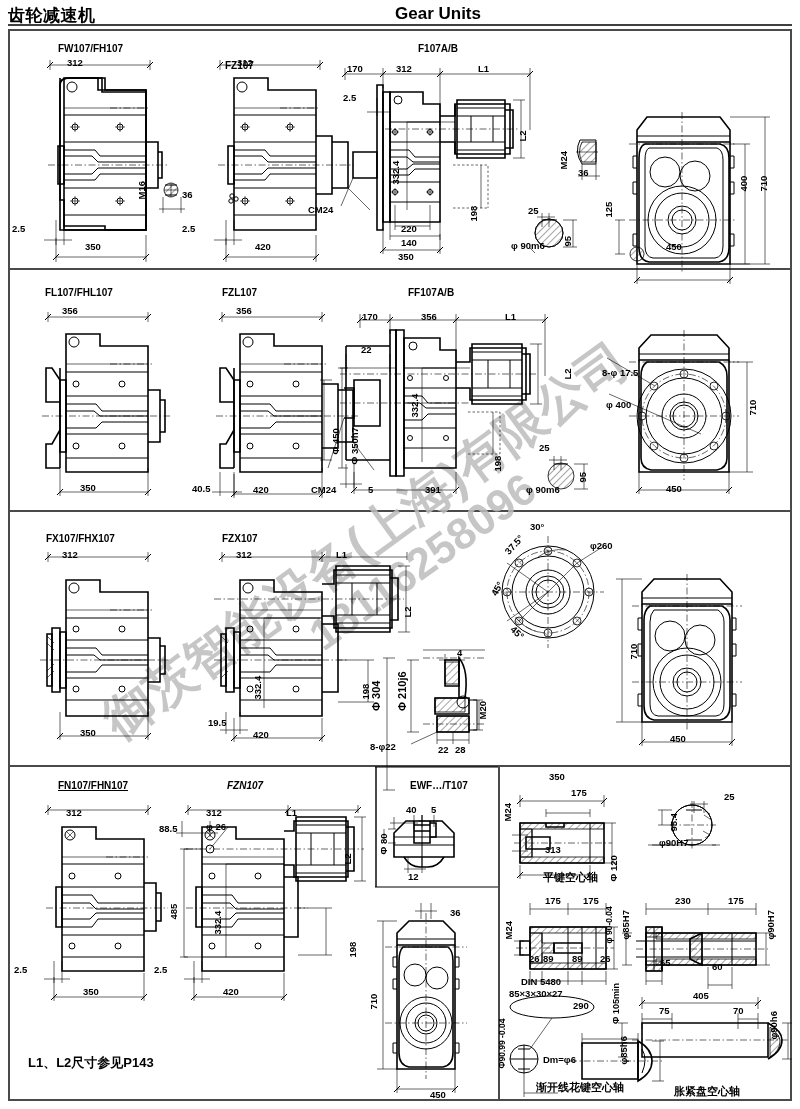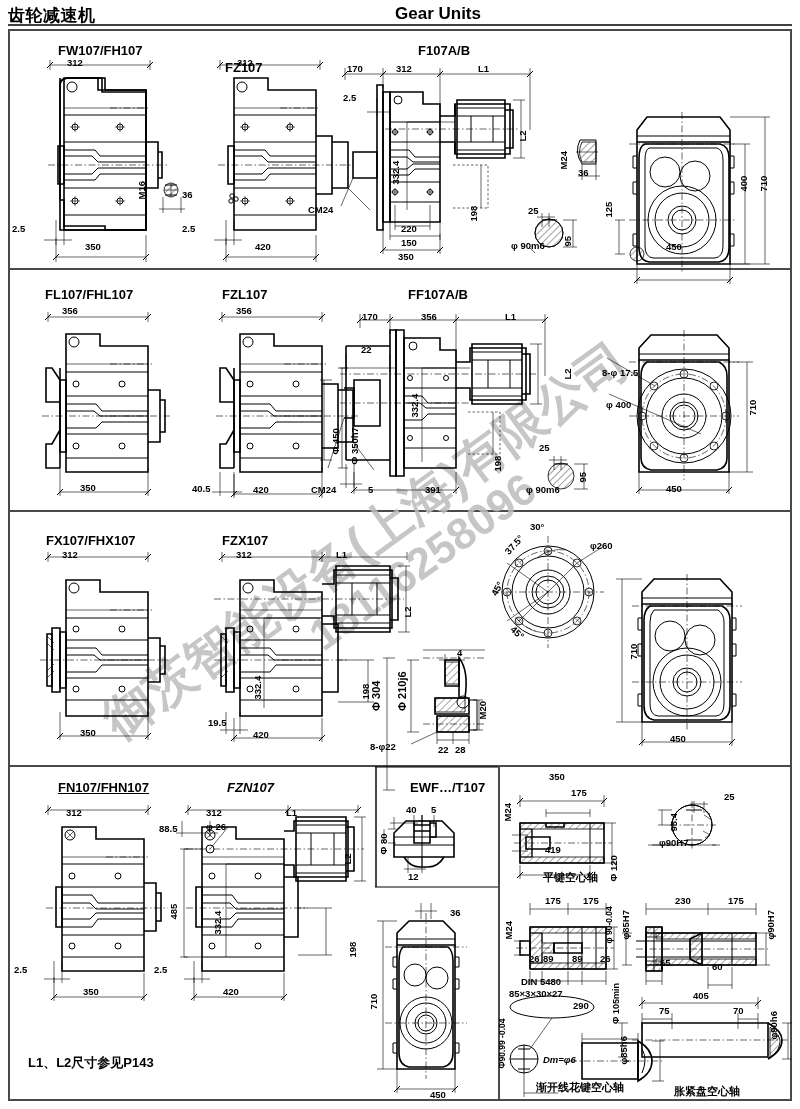--- a/index.html
+++ b/index.html
@@ -12,21 +12,21 @@
   .hdr .cn{position:absolute;left:8px;top:4px;font-size:17px;font-weight:bold;letter-spacing:.5px;}
   .hdr .en{position:absolute;left:395px;top:4px;font-size:17px;font-weight:bold;}
 
   
   .frame{position:absolute;left:8px;top:29px;width:784px;height:1072px;border:2px solid #4a4a4a;box-sizing:border-box;}
   .rowsep{position:absolute;left:10px;width:780px;height:0;border-top:2px solid #4a4a4a;}
   .vsep{position:absolute;width:0;border-left:2px solid #4a4a4a;}
 
   
   .lbl{position:absolute;font-size:9.5px;font-weight:bold;white-space:nowrap;line-height:1;}
-  .ttl{position:absolute;font-size:13px;font-weight:bold;white-space:nowrap;}
+  .ttl{position:absolute;font-size:10px;font-weight:bold;white-space:nowrap;}
   .vlbl{position:absolute;font-size:9.5px;font-weight:bold;white-space:nowrap;line-height:1;
         transform-origin:left bottom;transform:rotate(-90deg);}
   .cnlbl{position:absolute;font-size:11px;font-weight:bold;white-space:nowrap;}
   .note{position:absolute;font-size:13px;font-weight:bold;white-space:nowrap;}
 
   svg{position:absolute;left:0;top:0;overflow:visible;}
   .ln{stroke:#000;stroke-width:1;fill:none;}
   .ln2{stroke:#000;stroke-width:1.6;fill:none;}
   .thin{stroke:#000;stroke-width:.6;fill:none;}
   .dash{stroke:#000;stroke-width:.6;fill:none;stroke-dasharray:7 2.5 1.5 2.5;}
@@ -274,21 +274,21 @@
     <div class="lbl" style="left:308px;top:205px;">CM24</div>
 
     <div class="lbl" style="left:347px;top:64px;">170</div>
     <div class="lbl" style="left:396px;top:64px;">312</div>
     <div class="lbl" style="left:478px;top:64px;">L1</div>
     <div class="lbl" style="left:343px;top:93px;">2.5</div>
     <div class="vlbl" style="left:527px;top:132px;">L2</div>
     <div class="vlbl" style="left:400px;top:175px;">332.4</div>
     <div class="vlbl" style="left:478px;top:212px;">198</div>
     <div class="lbl" style="left:401px;top:224px;">220</div>
-    <div class="lbl" style="left:401px;top:238px;">150</div>
+    <div class="lbl" style="left:401px;top:238px;">140</div>
     <div class="lbl" style="left:398px;top:252px;">350</div>
 
     <div class="vlbl" style="left:568px;top:160px;">M24</div>
     <div class="lbl" style="left:578px;top:168px;">36</div>
     <div class="vlbl" style="left:613px;top:208px;">125</div>
     <div class="lbl" style="left:528px;top:206px;">25</div>
     <div class="vlbl" style="left:572px;top:237px;">95</div>
     <div class="lbl" style="left:511px;top:241px;">φ 90m6</div>
     <div class="vlbl" style="left:748px;top:182px;">400</div>
     <div class="vlbl" style="left:768px;top:182px;">710</div>
@@ -870,40 +870,40 @@
     <div class="lbl" style="left:408px;top:872px;">12</div>
 
     <div class="lbl" style="left:450px;top:908px;">36</div>
     <div class="vlbl" style="left:378px;top:1000px;">710</div>
     <div class="lbl" style="left:430px;top:1090px;">450</div>
 
     <div class="lbl" style="left:549px;top:772px;">350</div>
     <div class="lbl" style="left:571px;top:788px;">175</div>
     <div class="vlbl" style="left:512px;top:812px;">M24</div>
     <div class="vlbl" style="left:618px;top:872px;">Φ 120</div>
-    <div class="lbl" style="left:545px;top:845px;">419</div>
+    <div class="lbl" style="left:545px;top:845px;">313</div>
     <div class="vlbl" style="left:678px;top:822px;">95.4</div>
     <div class="lbl" style="left:724px;top:792px;">25</div>
     <div class="lbl" style="left:659px;top:838px;">φ90H7</div>
     <div class="cnlbl" style="left:543px;top:870px;">平键空心轴</div>
 
     <div class="lbl" style="left:545px;top:896px;">175</div>
     <div class="lbl" style="left:583px;top:896px;">175</div>
     <div class="vlbl" style="left:513px;top:930px;">M24</div>
     <div class="vlbl" style="left:613px;top:935px;font-size:8.5px;">φ 90-0.04</div>
     <div class="lbl" style="left:529px;top:954px;">26</div>
     <div class="lbl" style="left:543px;top:954px;">89</div>
     <div class="lbl" style="left:572px;top:954px;">89</div>
     <div class="lbl" style="left:600px;top:954px;">26</div>
     <div class="lbl" style="left:521px;top:977px;">DIN 5480</div>
     <div class="lbl" style="left:509px;top:989px;">85×3×30×27</div>
     <div class="lbl" style="left:573px;top:1001px;">290</div>
     <div class="vlbl" style="left:621px;top:1015px;font-size:9px;">Φ 105min</div>
     <div class="vlbl" style="left:506px;top:1060px;font-size:8.5px;">Φ90.99 -0.04</div>
-    <div class="lbl" style="left:543px;top:1055px;font-style:italic;">Dm=φ6</div>
+    <div class="lbl" style="left:543px;top:1055px;">Dm=φ6</div>
     <div class="cnlbl" style="left:536px;top:1080px;">渐开线花键空心轴</div>
 
     <div class="lbl" style="left:675px;top:896px;">230</div>
     <div class="lbl" style="left:728px;top:896px;">175</div>
     <div class="vlbl" style="left:630px;top:930px;">φ85H7</div>
     <div class="vlbl" style="left:775px;top:930px;">φ90H7</div>
     <div class="lbl" style="left:660px;top:958px;">65</div>
     <div class="lbl" style="left:712px;top:962px;">60</div>
     <div class="lbl" style="left:693px;top:991px;">405</div>
     <div class="lbl" style="left:659px;top:1006px;">75</div>

